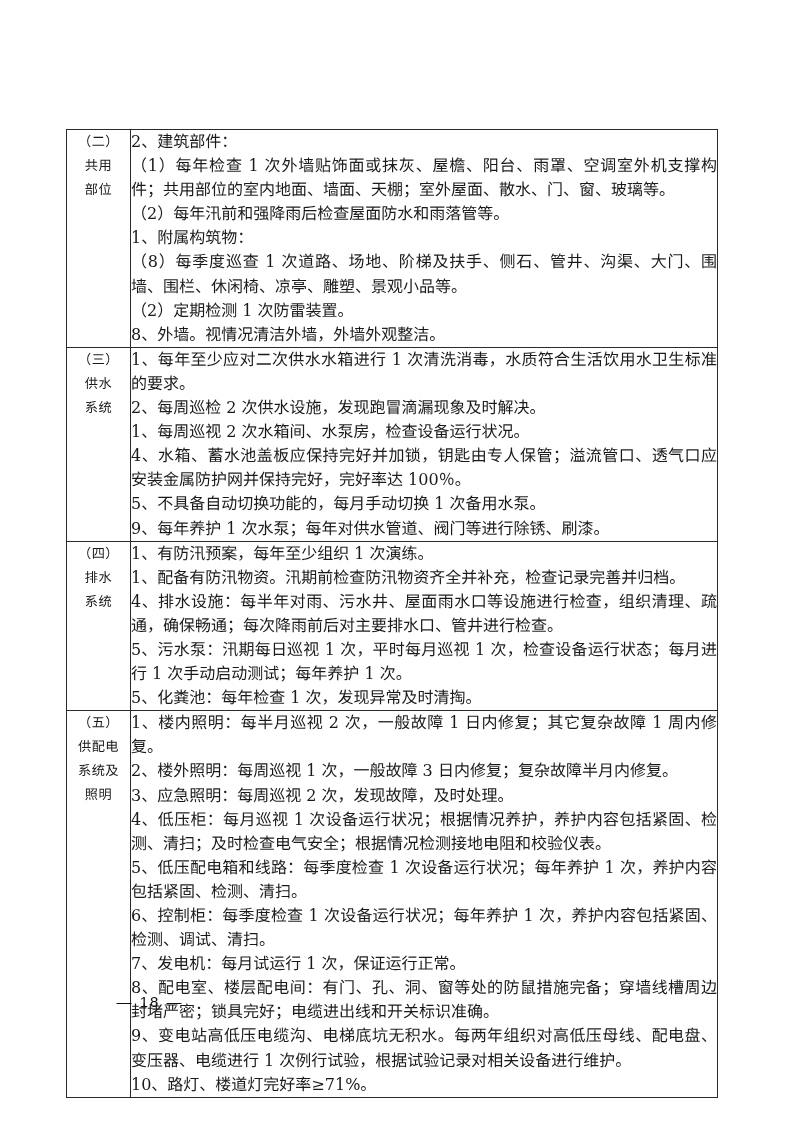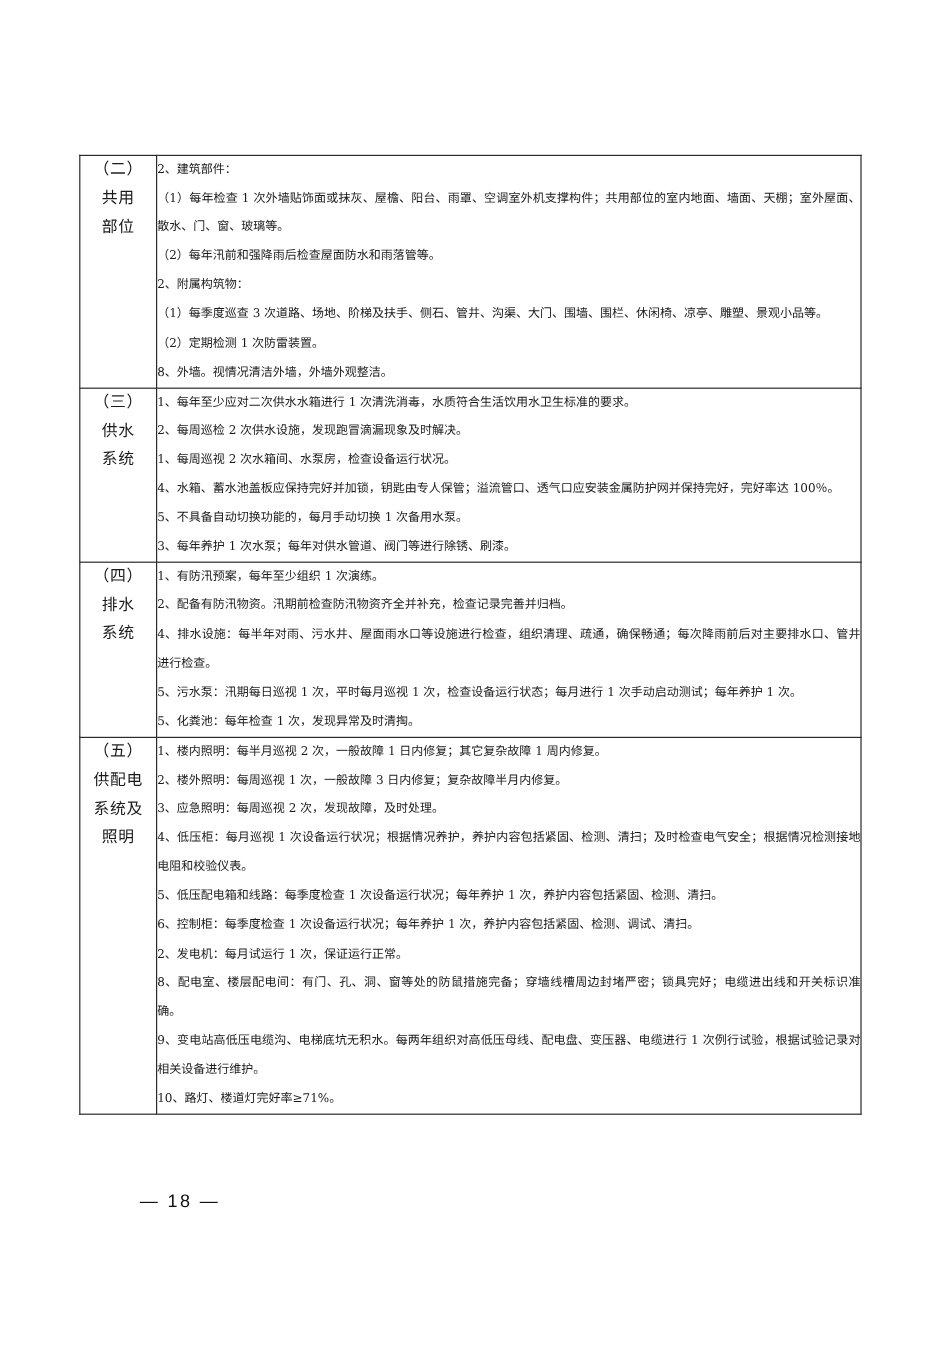--- a/index.html
+++ b/index.html
@@ -56,21 +56,21 @@
     padding: 4px 2px;
     font-family: "DejaVu Serif", "Liberation Serif", serif;
   }
   .label-cell .lbl-line {
     display: block;
     white-space: nowrap;
   }
 
   
   .body-cell {
-    font-size: 10px;
+    font-size: 16px;
     line-height: 24.1px;
     padding: 2px 6px 3px 7px;
     text-align: justify;
     text-justify: inter-ideograph;
   }
   .body-cell p {
     margin: 0;
     padding: 0;
     text-indent: 0;
     white-space: normal;
@@ -101,73 +101,73 @@
       <tr>
         <td class="col-label label-cell">
           <span class="lbl-line">（二）</span>
           <span class="lbl-line">共用</span>
           <span class="lbl-line">部位</span>
         </td>
         <td class="col-body body-cell">
           <p>2、建筑部件：</p>
           <p>（1）每年检查 1 次外墙贴饰面或抹灰、屋檐、阳台、雨罩、空调室外机支撑构件；共用部位的室内地面、墙面、天棚；室外屋面、散水、门、窗、玻璃等。</p>
           <p>（2）每年汛前和强降雨后检查屋面防水和雨落管等。</p>
-          <p>2、附属构筑物：</p>
-          <p>（1）每季度巡查 3 次道路、场地、阶梯及扶手、侧石、管井、沟渠、大门、围墙、围栏、休闲椅、凉亭、雕塑、景观小品等。</p>
+          <p>1、附属构筑物：</p>
+          <p>（8）每季度巡查 1 次道路、场地、阶梯及扶手、侧石、管井、沟渠、大门、围墙、围栏、休闲椅、凉亭、雕塑、景观小品等。</p>
           <p>（2）定期检测 1 次防雷装置。</p>
           <p>8、外墙。视情况清洁外墙，外墙外观整洁。</p>
         </td>
       </tr>
 
       <tr>
         <td class="col-label label-cell">
           <span class="lbl-line">（三）</span>
           <span class="lbl-line">供水</span>
           <span class="lbl-line">系统</span>
         </td>
         <td class="col-body body-cell">
           <p>1、每年至少应对二次供水水箱进行 1 次清洗消毒，水质符合生活饮用水卫生标准的要求。</p>
           <p>2、每周巡检 2 次供水设施，发现跑冒滴漏现象及时解决。</p>
           <p>1、每周巡视 2 次水箱间、水泵房，检查设备运行状况。</p>
           <p>4、水箱、蓄水池盖板应保持完好并加锁，钥匙由专人保管；溢流管口、透气口应安装金属防护网并保持完好，完好率达 100％。</p>
           <p>5、不具备自动切换功能的，每月手动切换 1 次备用水泵。</p>
-          <p>3、每年养护 1 次水泵；每年对供水管道、阀门等进行除锈、刷漆。</p>
+          <p>9、每年养护 1 次水泵；每年对供水管道、阀门等进行除锈、刷漆。</p>
         </td>
       </tr>
 
       <tr>
         <td class="col-label label-cell">
           <span class="lbl-line">（四）</span>
           <span class="lbl-line">排水</span>
           <span class="lbl-line">系统</span>
         </td>
         <td class="col-body body-cell">
           <p>1、有防汛预案，每年至少组织 1 次演练。</p>
-          <p>2、配备有防汛物资。汛期前检查防汛物资齐全并补充，检查记录完善并归档。</p>
+          <p>1、配备有防汛物资。汛期前检查防汛物资齐全并补充，检查记录完善并归档。</p>
           <p>4、排水设施：每半年对雨、污水井、屋面雨水口等设施进行检查，组织清理、疏通，确保畅通；每次降雨前后对主要排水口、管井进行检查。</p>
           <p>5、污水泵：汛期每日巡视 1 次，平时每月巡视 1 次，检查设备运行状态；每月进行 1 次手动启动测试；每年养护 1 次。</p>
           <p>5、化粪池：每年检查 1 次，发现异常及时清掏。</p>
         </td>
       </tr>
 
       <tr>
         <td class="col-label label-cell">
           <span class="lbl-line">（五）</span>
           <span class="lbl-line">供配电</span>
           <span class="lbl-line">系统及</span>
           <span class="lbl-line">照明</span>
         </td>
         <td class="col-body body-cell">
           <p>1、楼内照明：每半月巡视 2 次，一般故障 1 日内修复；其它复杂故障 1 周内修复。</p>
           <p>2、楼外照明：每周巡视 1 次，一般故障 3 日内修复；复杂故障半月内修复。</p>
           <p>3、应急照明：每周巡视 2 次，发现故障，及时处理。</p>
           <p>4、低压柜：每月巡视 1 次设备运行状况；根据情况养护，养护内容包括紧固、检测、清扫；及时检查电气安全；根据情况检测接地电阻和校验仪表。</p>
           <p>5、低压配电箱和线路：每季度检查 1 次设备运行状况；每年养护 1 次，养护内容包括紧固、检测、清扫。</p>
           <p>6、控制柜：每季度检查 1 次设备运行状况；每年养护 1 次，养护内容包括紧固、检测、调试、清扫。</p>
-          <p>2、发电机：每月试运行 1 次，保证运行正常。</p>
+          <p>7、发电机：每月试运行 1 次，保证运行正常。</p>
           <p>8、配电室、楼层配电间：有门、孔、洞、窗等处的防鼠措施完备；穿墙线槽周边封堵严密；锁具完好；电缆进出线和开关标识准确。</p>
           <p>9、变电站高低压电缆沟、电梯底坑无积水。每两年组织对高低压母线、配电盘、变压器、电缆进行 1 次例行试验，根据试验记录对相关设备进行维护。</p>
           <p>10、路灯、楼道灯完好率≥71%。</p>
         </td>
       </tr>
 
 
     </tbody>
   </table>
 

